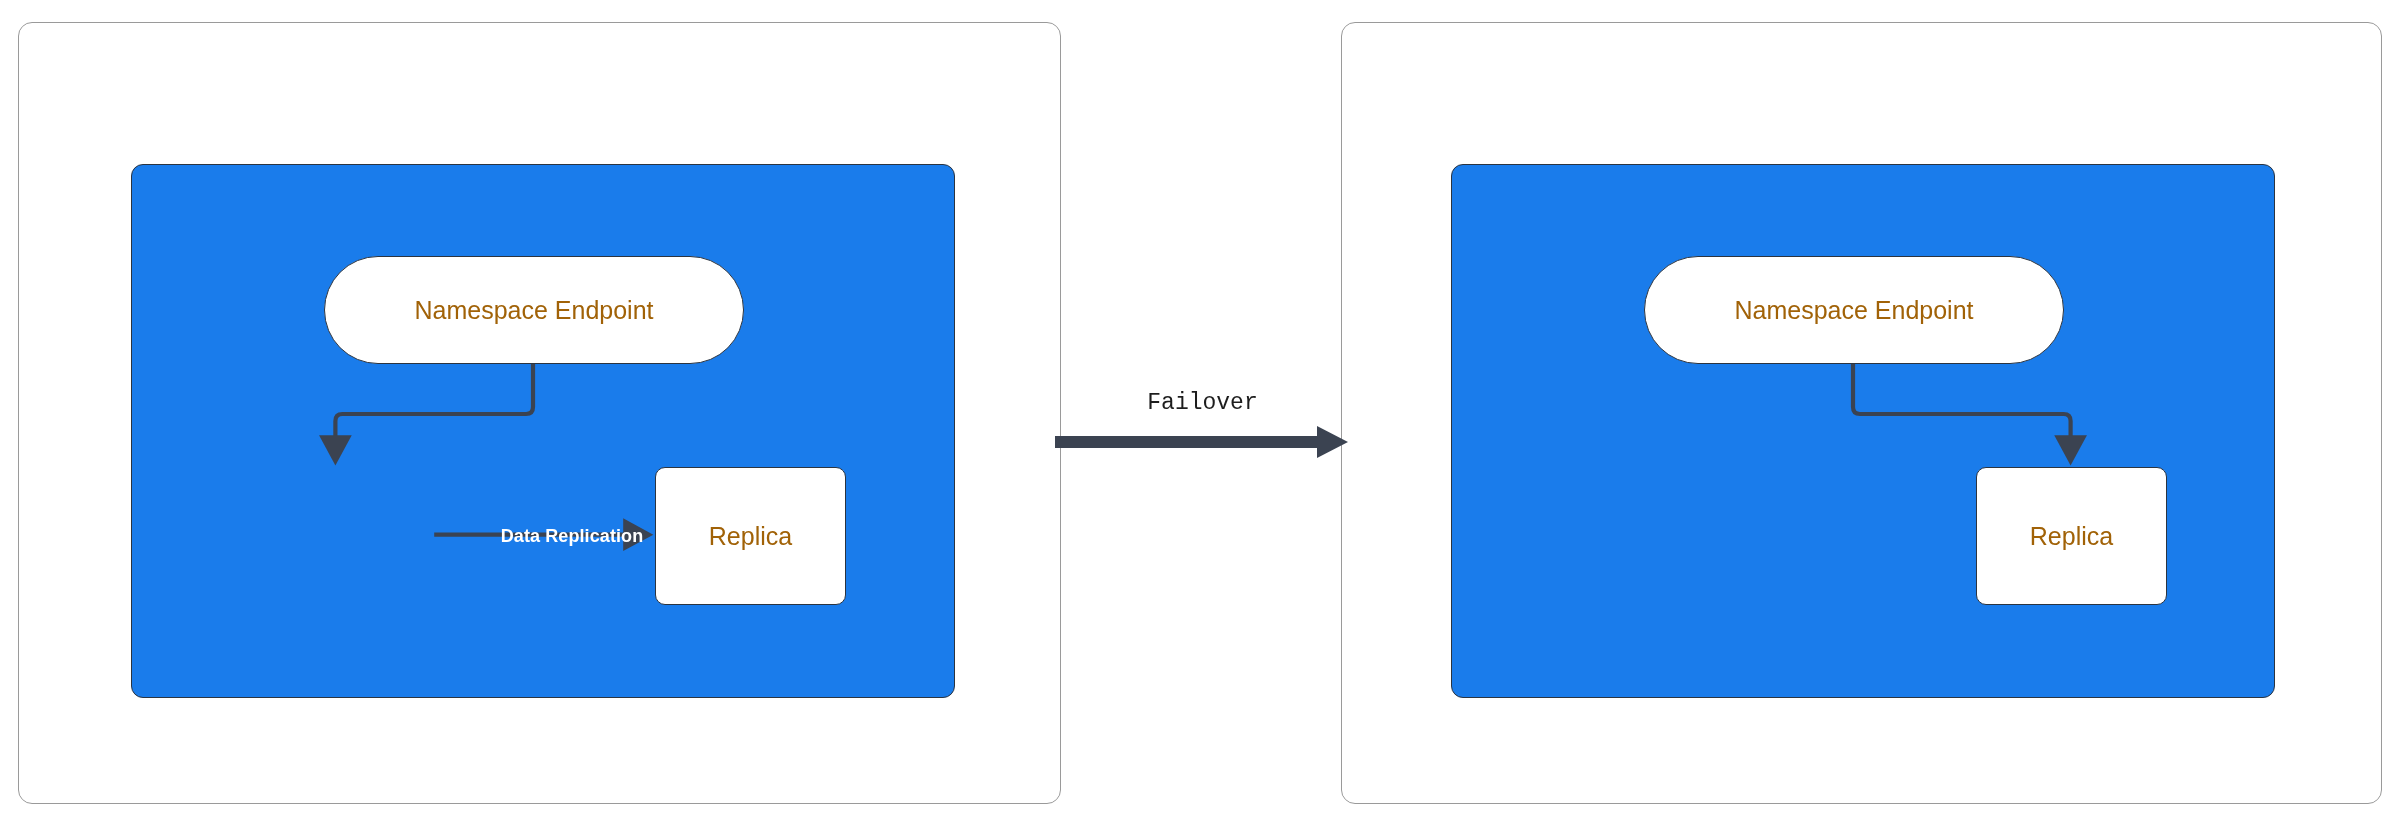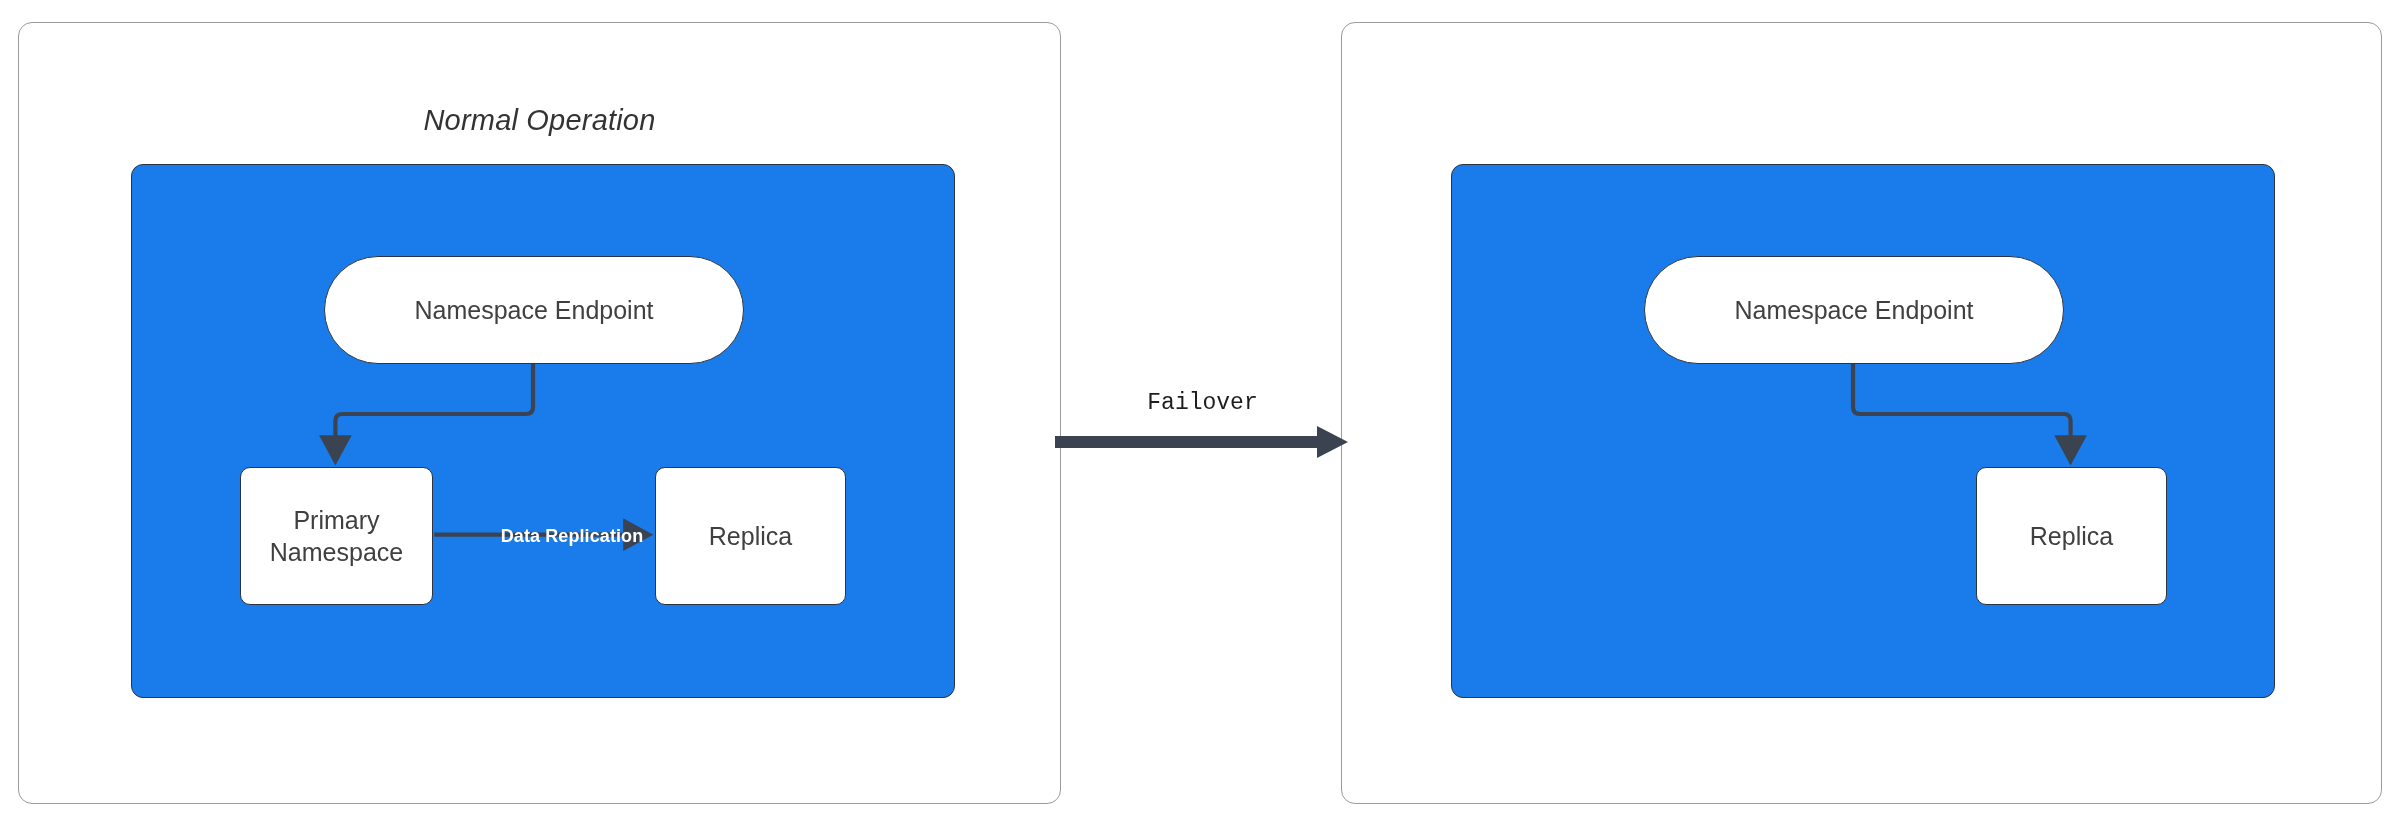--- a/index.html
+++ b/index.html
@@ -56,21 +56,21 @@
   
   .node {
     position: absolute;
     box-sizing: border-box;
     display: flex;
     align-items: center;
     justify-content: center;
     text-align: center;
     border: 1.7px solid #2b3440;
     background: #ffffff;
-    color: #404040;
+    color: #a16207;
     font-size: 25px;
     line-height: 1.28;
     z-index: 3;
   }
   .node.pill {
     border-radius: 54px;
   }
   .node.rect {
     border-radius: 10px;
   }
@@ -148,21 +148,20 @@
     overflow: visible;
   }
 </style>
 </head>
 <body>
 
 <div id="canvas">
 
   <div class="panel" id="panel-left">
 
-    <div class="panel-title">Normal Operation</div>
 
     <div class="blue-region" id="blue-left" style="background: rgb(26, 124, 235);"></div>
 
     <svg class="edges" viewBox="0 0 1043 782" preserveAspectRatio="none">
       <defs>
         <marker id="arrow-dark-l" markerWidth="9" markerHeight="9" refX="5.4" refY="4.5" orient="auto" markerUnits="strokeWidth">
           <path d="M0,0.6 L7.2,4.5 L0,8.4 z" fill="#3b4351"></path>
         </marker>
         <marker id="arrow-dark-l2" markerWidth="9" markerHeight="9" refX="5.4" refY="4.5" orient="auto" markerUnits="strokeWidth">
           <path d="M0,0.6 L7.2,4.5 L0,8.4 z" fill="#3b4351"></path>
@@ -171,26 +170,20 @@
 
       <path d="M515,341 L515,385 Q515,392 508,392 L324,392 Q317,392 317,399 L317,436" fill="none" stroke="#3b4351" stroke-width="4.2" stroke-linecap="round" stroke-linejoin="round" marker-end="url(#arrow-dark-l)"></path>
 
       <path d="M416,513 L628,513" fill="none" stroke="#3b4351" stroke-width="4.2" stroke-linecap="butt" marker-end="url(#arrow-dark-l2)"></path>
     </svg>
 
     <div class="node pill" id="node-l-endpoint">
       <span>Namespace Endpoint</span>
     </div>
 
-    <div class="node rect" id="node-l-primary">
-      <span>
-        <span>Primary</span><br>
-        <span>Namespace</span>
-      </span>
-    </div>
 
     <div class="node rect" id="node-l-replica">
       <span>Replica</span>
     </div>
 
     <div id="label-data-replication">Data Replication</div>
   </div>
 
   <div id="failover-group">
     <div id="failover-label">Failover</div>

